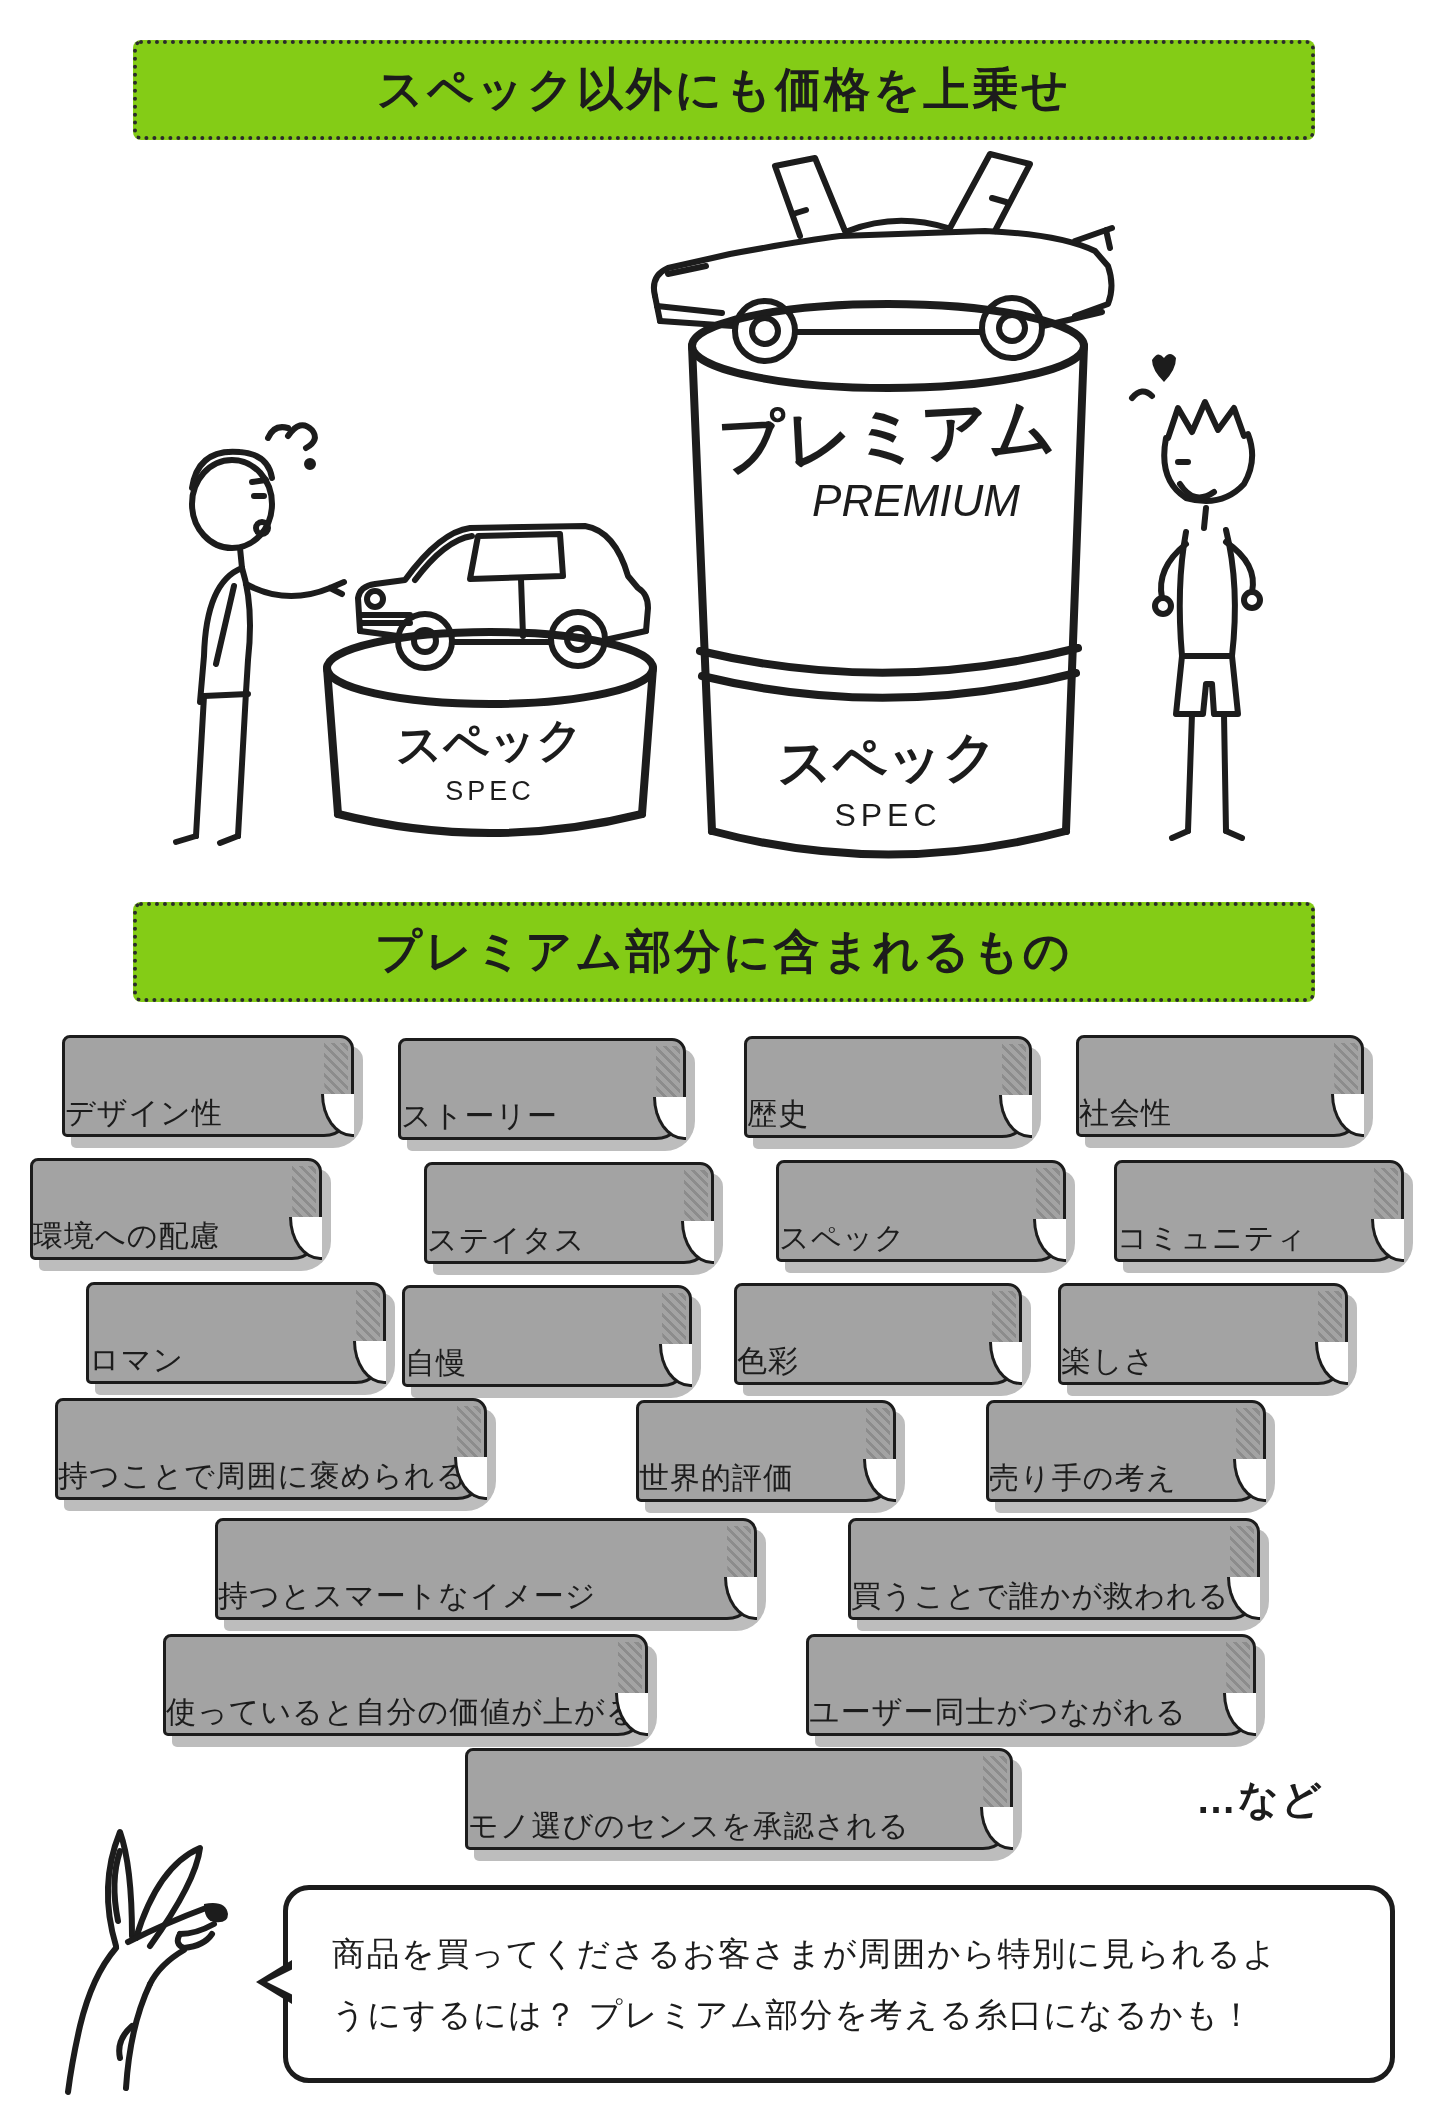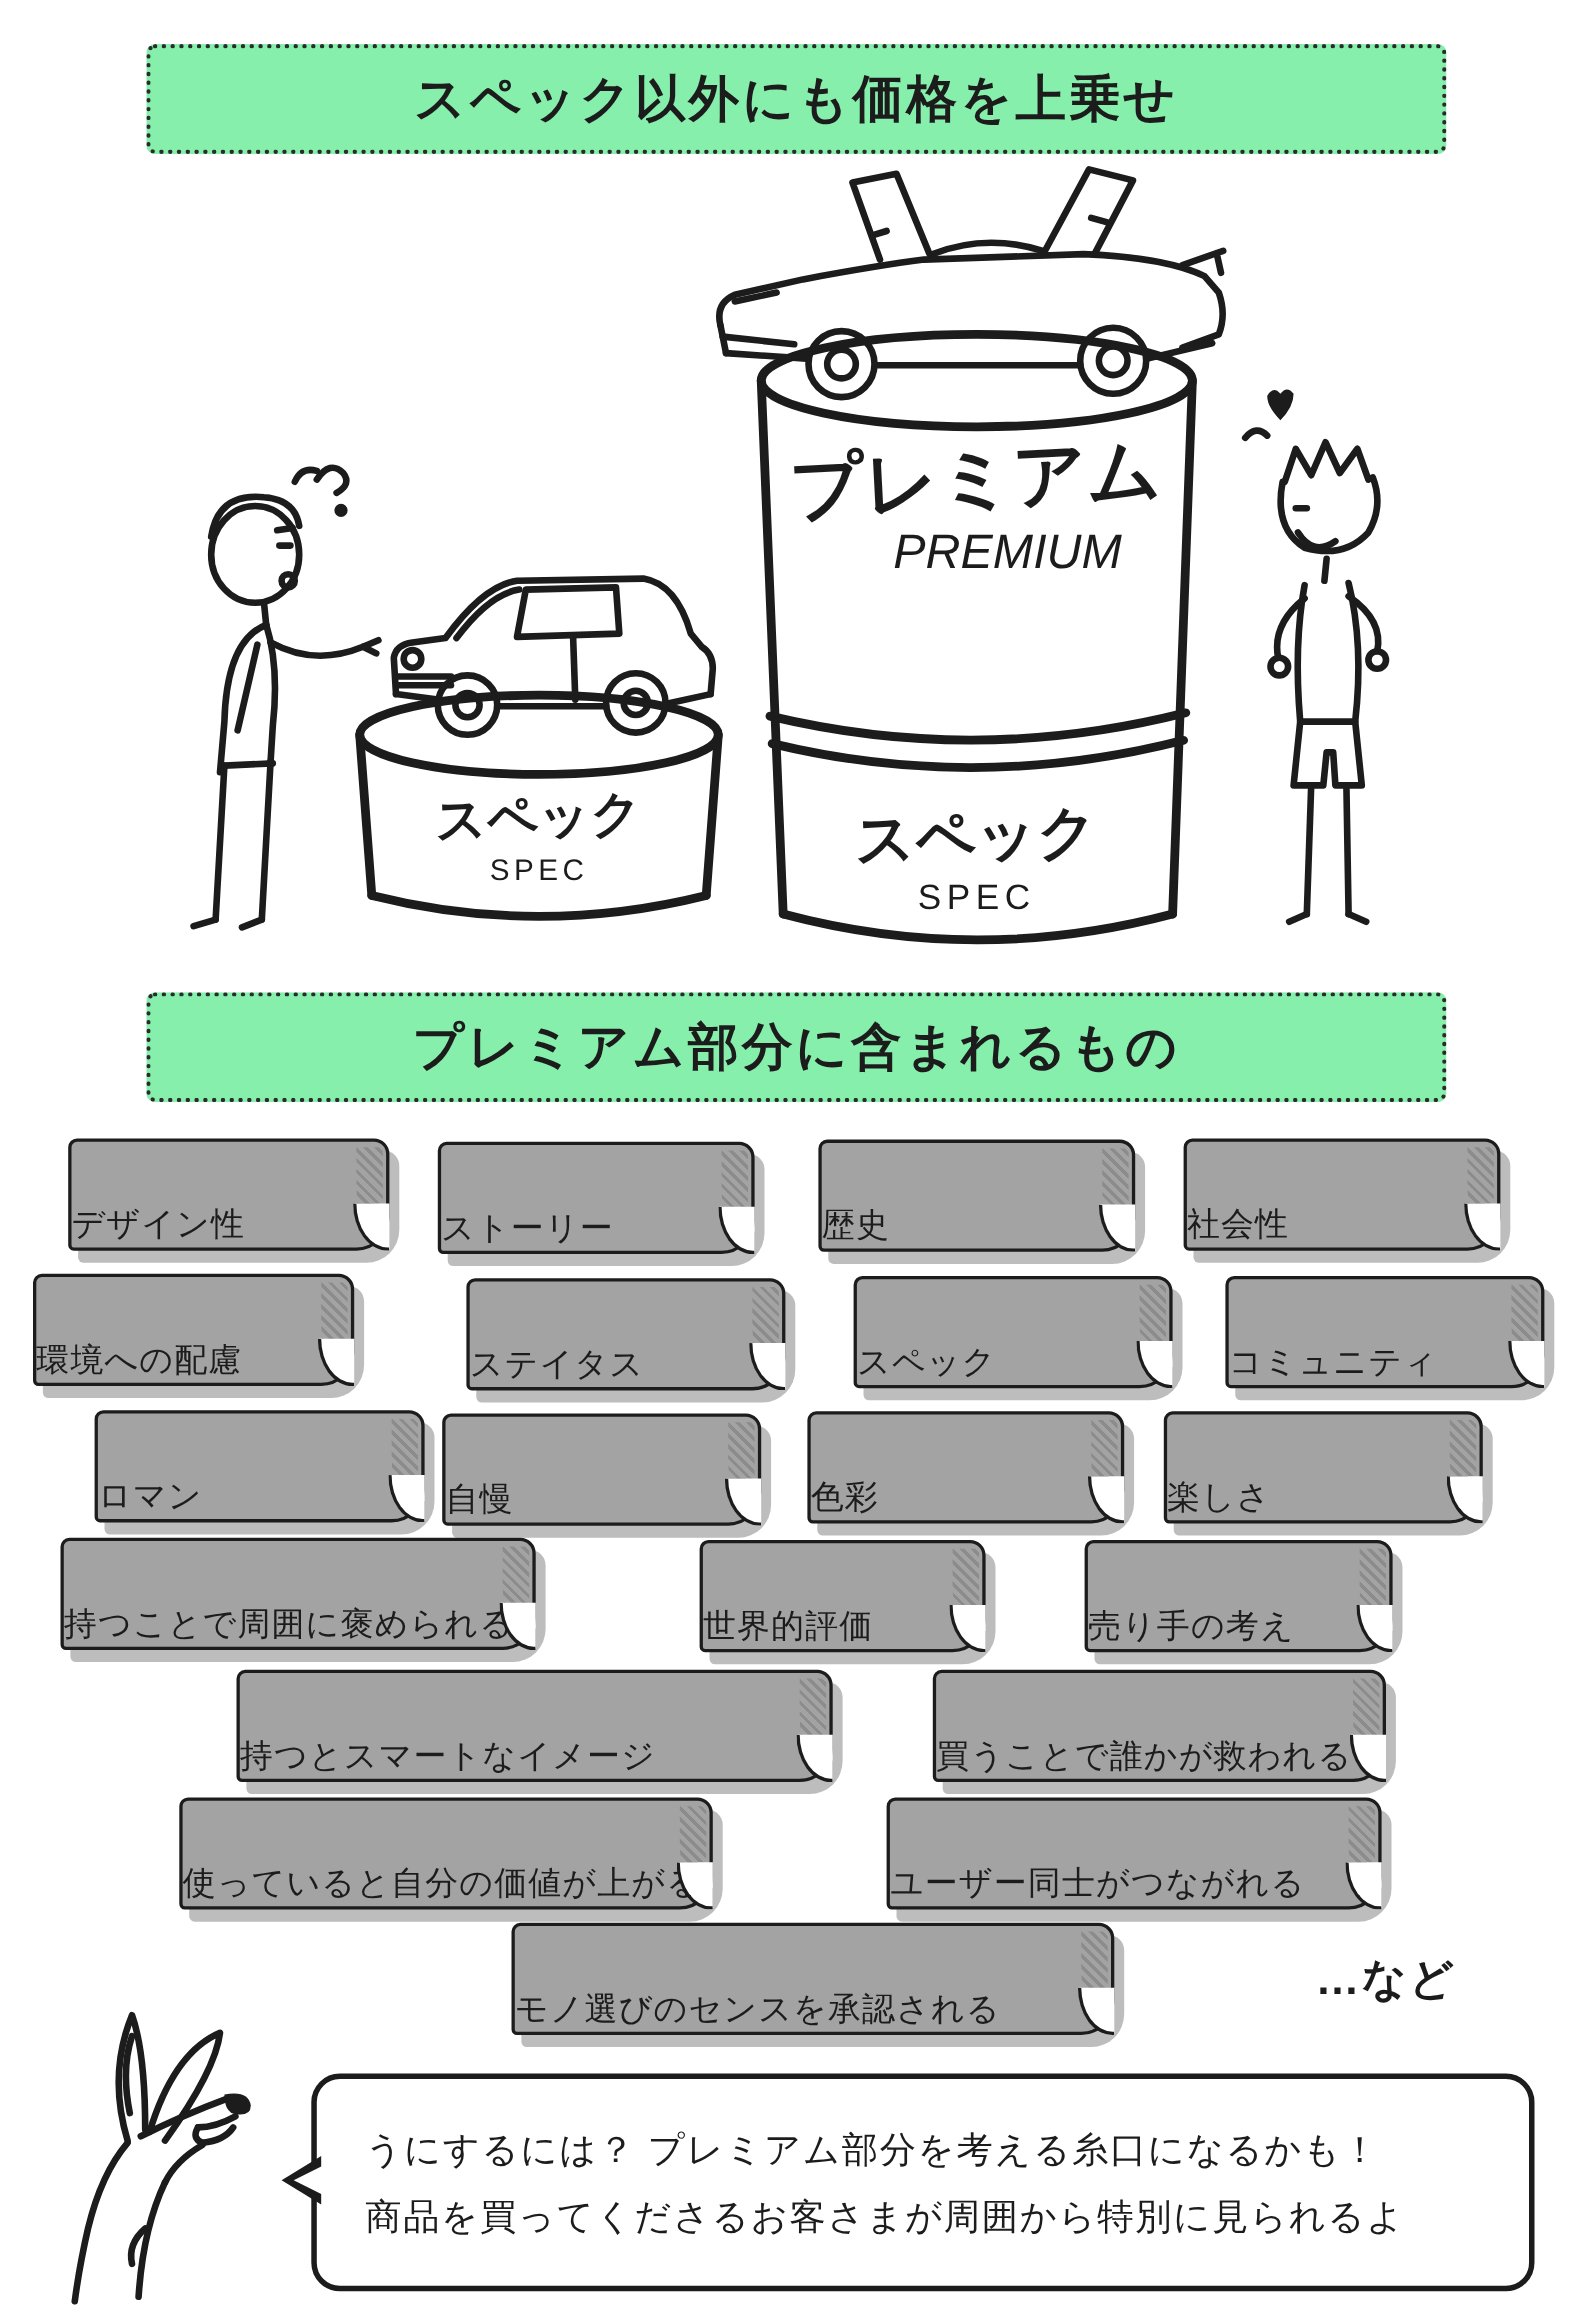--- a/index.html
+++ b/index.html
@@ -4,21 +4,21 @@
 <style>
   html,body{margin:0;padding:0;background:#ffffff;}
   body{
     width:1440px;height:2112px;position:relative;overflow:hidden;
     font-family:"Liberation Sans","DejaVu Sans",sans-serif;color:#1c1c1c;
   }
   .titlebox{
     position:absolute;left:133px;width:1174px;height:92px;
     border:4px dotted #2b2b2b;border-radius:8px;
     display:flex;align-items:center;justify-content:center;
-    font-size:46px;font-weight:700;letter-spacing:3px;background:#86efac;
+    font-size:46px;font-weight:700;letter-spacing:3px;background:#84cc16;
   }
   #title1{top:40px;}
   #title2{top:902px;}
   .illustration{position:absolute;left:0;top:136px;width:1440px;height:745px;}
   .note{
     position:absolute;height:102px;background:#a3a3a3;
     border:3px solid #1c1c1c;border-radius:8px 14px 30px 5px;
     box-shadow:9px 11px 0 0 #bdbdbd;
     display:flex;align-items:flex-end;box-sizing:border-box;
   }
@@ -243,15 +243,15 @@
     <path d="M 156 122 Q 176 120 184 108"></path>
     <path d="M 156 124 Q 132 138 122 158"></path>
     <path d="M 122 158 Q 102 200 98 262"></path>
     <path d="M 88 122 Q 64 150 52 200 Q 44 235 40 266"></path>
     <path d="M 104 200 Q 88 214 92 232"></path>
   </g>
 </svg>
 </div>
 
 <div class="bubble">
+  <div class="bubble-line">商品を買ってくださるお客さまが周囲から特別に見られるよ</div>
   <div class="bubble-line">うにするには？ プレミアム部分を考える糸口になるかも！</div>
-  <div class="bubble-line">商品を買ってくださるお客さまが周囲から特別に見られるよ</div>
 </div>
 
 </body></html>

